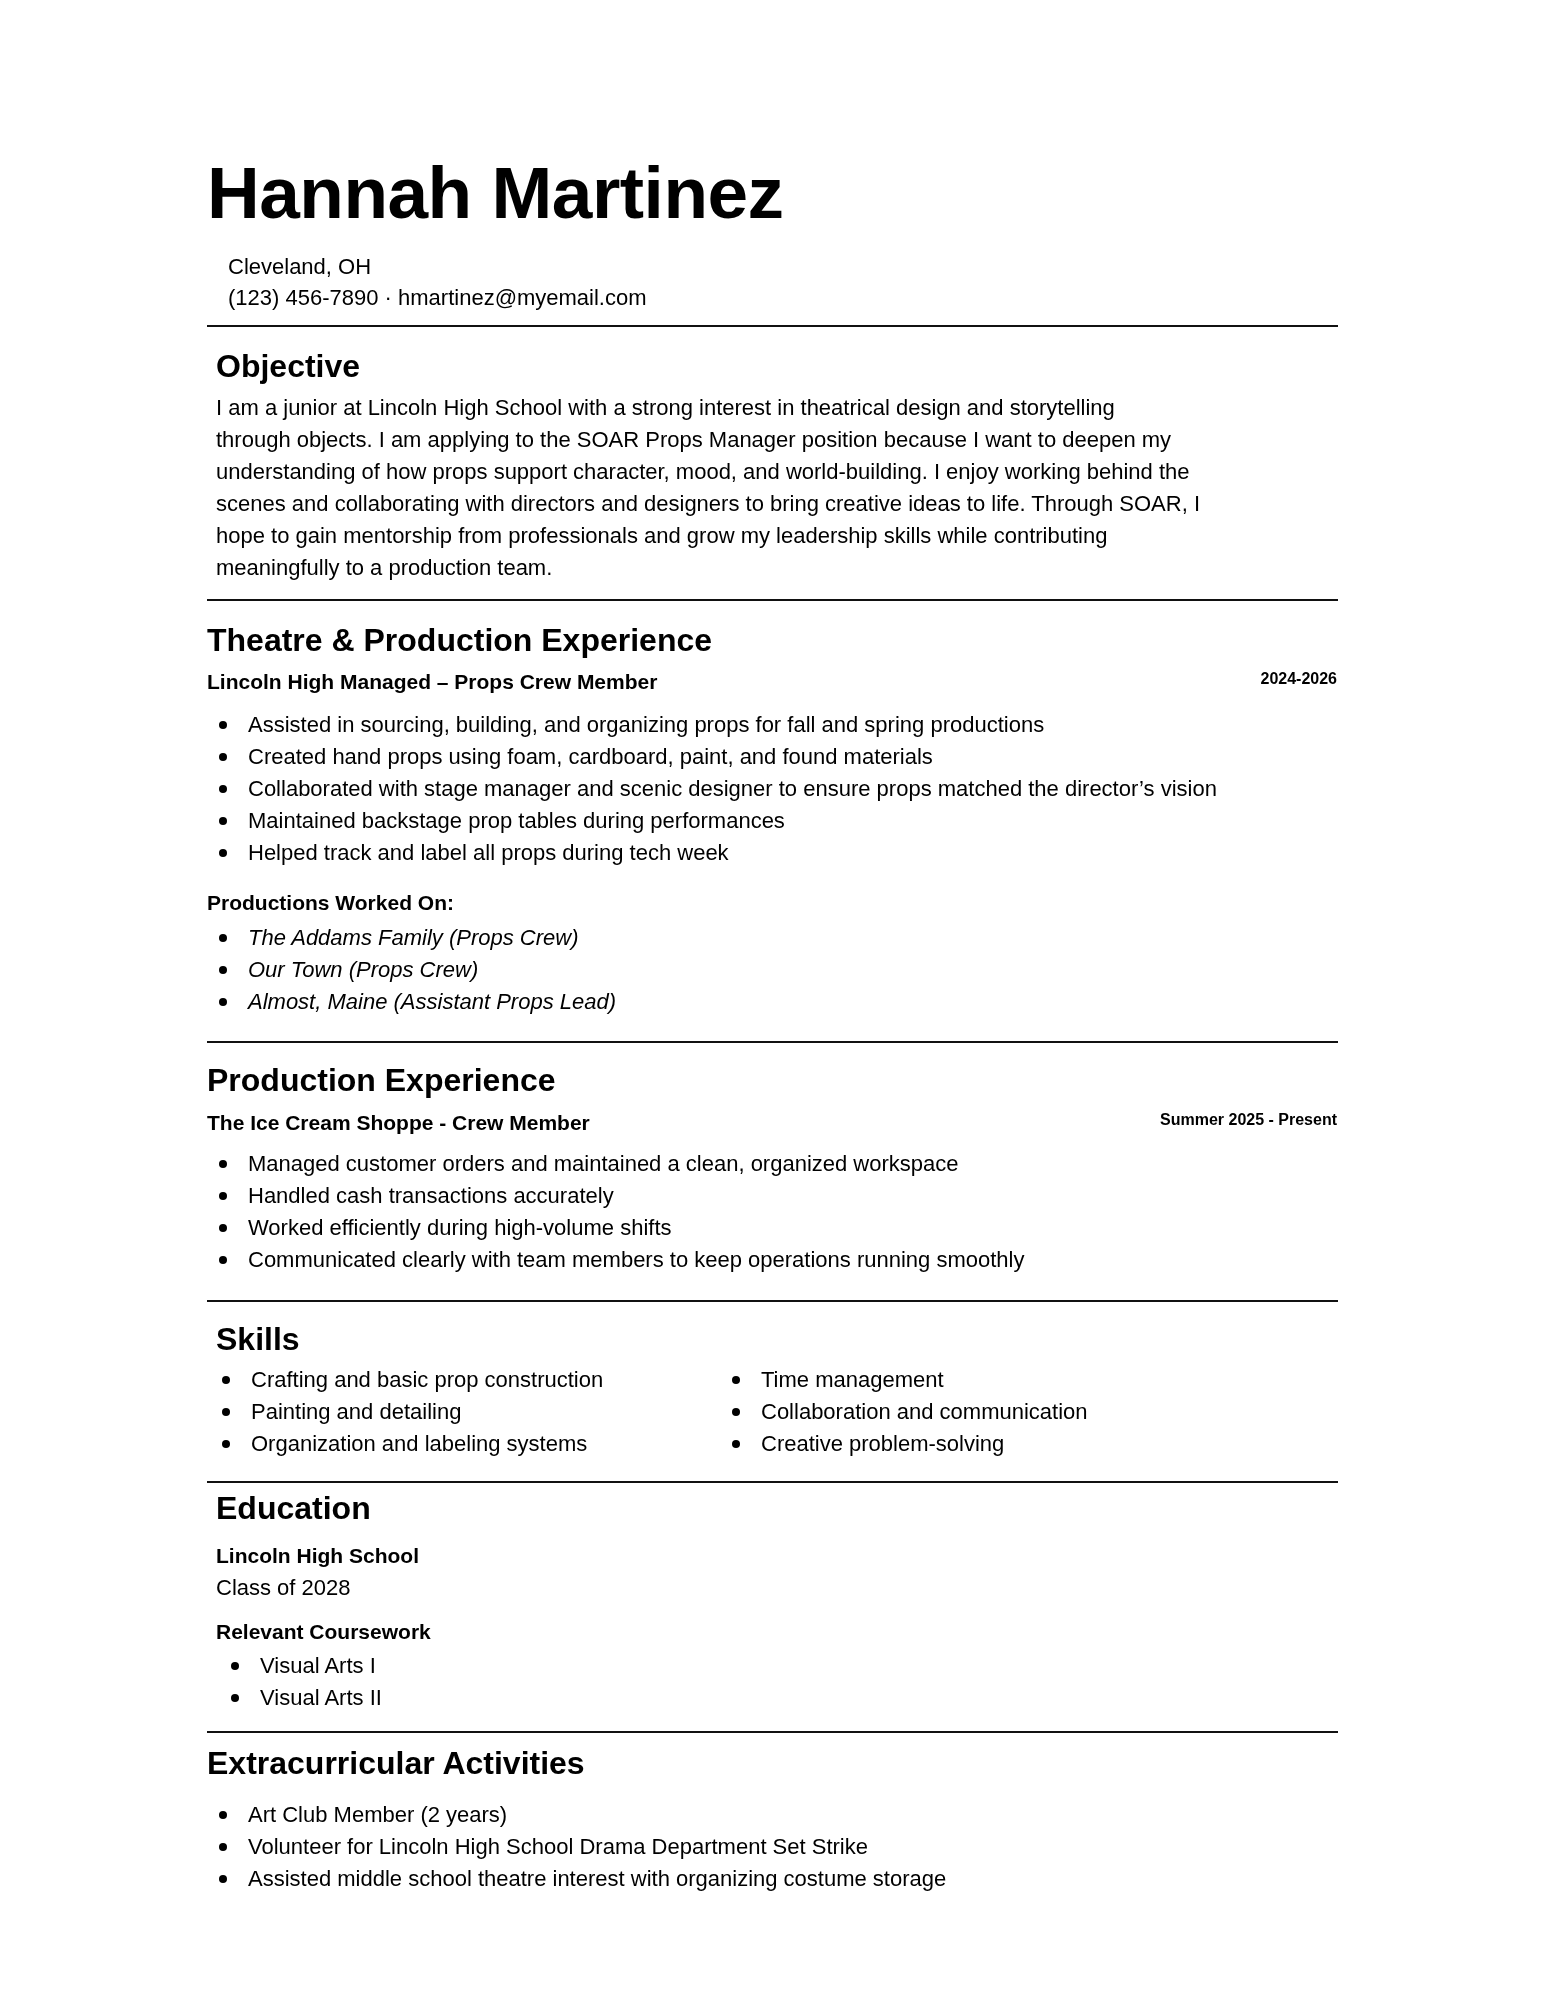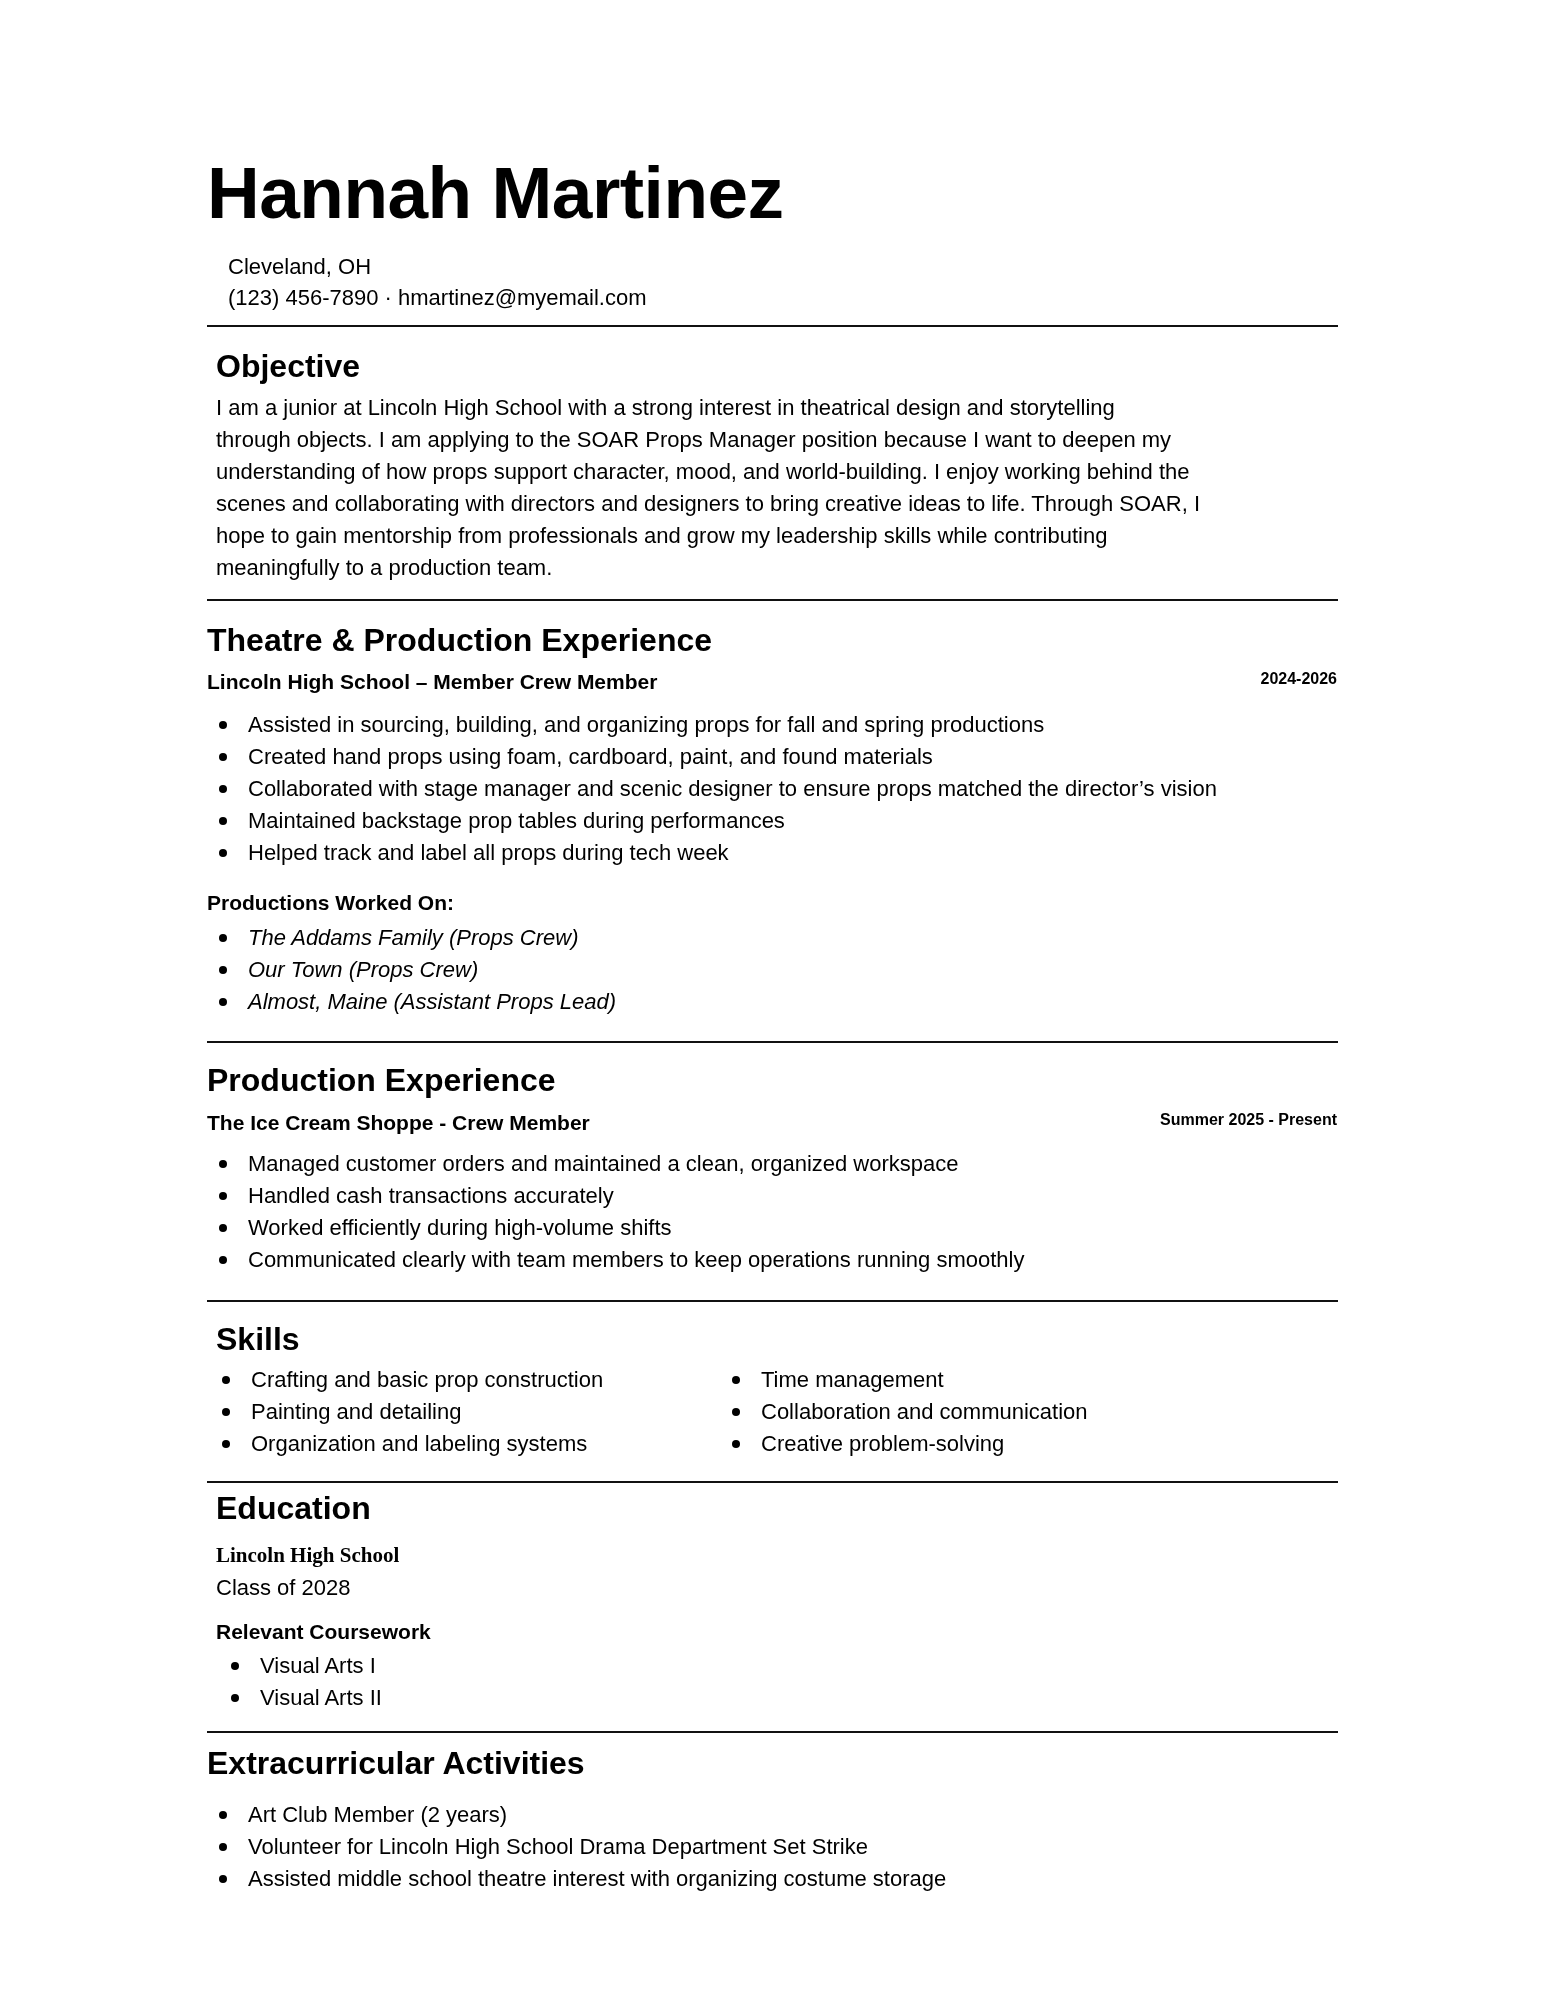--- a/index.html
+++ b/index.html
@@ -39,21 +39,21 @@
   <div>I am a junior at Lincoln High School with a strong interest in theatrical design and storytelling</div>
   <div>through objects. I am applying to the SOAR Props Manager position because I want to deepen my</div>
   <div>understanding of how props support character, mood, and world-building. I enjoy working behind the</div>
   <div>scenes and collaborating with directors and designers to bring creative ideas to life. Through SOAR, I</div>
   <div>hope to gain mentorship from professionals and grow my leadership skills while contributing</div>
   <div>meaningfully to a production team.</div>
 </div>
 <div class="rule" style="top:599px;"></div>
 
 <div class="abs h2" style="left:207px; top:624px;">Theatre &amp; Production Experience</div>
-<div class="abs job" style="top:671px;">Lincoln High School – Member Crew Member</div>
+<div class="abs job" style="top:671px;">Lincoln High Managed – Props Crew Member</div>
 <div class="abs date" style="top:671px;">2024-2026</div>
 <ul class="blist b1" style="top:709px;">
   <li><span class="dot"></span><span>Assisted in sourcing, building, and organizing props for fall and spring productions</span></li>
   <li><span class="dot"></span><span>Created hand props using foam, cardboard, paint, and found materials</span></li>
   <li><span class="dot"></span><span>Collaborated with stage manager and scenic designer to ensure props matched the director’s vision</span></li>
   <li><span class="dot"></span><span>Maintained backstage prop tables during performances</span></li>
   <li><span class="dot"></span><span>Helped track and label all props during tech week</span></li>
 </ul>
 <div class="abs sub" style="left:207px; top:892px;">Productions Worked On:</div>
 <ul class="blist b1 italic" style="top:922px;">
@@ -81,21 +81,21 @@
   <li><span class="dot"></span><span>Organization and labeling systems</span></li>
 </ul>
 <ul class="blist b1" style="left:732px; top:1364px;">
   <li><span class="dot"></span><span>Time management</span></li>
   <li><span class="dot"></span><span>Collaboration and communication</span></li>
   <li><span class="dot"></span><span>Creative problem-solving</span></li>
 </ul>
 <div class="rule" style="top:1481px;"></div>
 
 <div class="abs h2" style="left:216px; top:1492px;">Education</div>
-<div class="abs sub" style="left:216px; top:1545px;font-family:Liberation Serif, serif;">Lincoln High School</div>
+<div class="abs sub" style="left:216px; top:1545px;">Lincoln High School</div>
 <div class="abs plain" style="left:216px; top:1577px;">Class of 2028</div>
 <div class="abs sub" style="left:216px; top:1621px;">Relevant Coursework</div>
 <ul class="blist b1" style="left:231px; top:1650px;">
   <li><span class="dot"></span><span>Visual Arts I</span></li>
   <li><span class="dot"></span><span>Visual Arts II</span></li>
 </ul>
 <div class="rule" style="top:1731px;"></div>
 
 <div class="abs h2" style="left:207px; top:1747px;">Extracurricular Activities</div>
 <ul class="blist b1" style="top:1799px;">

